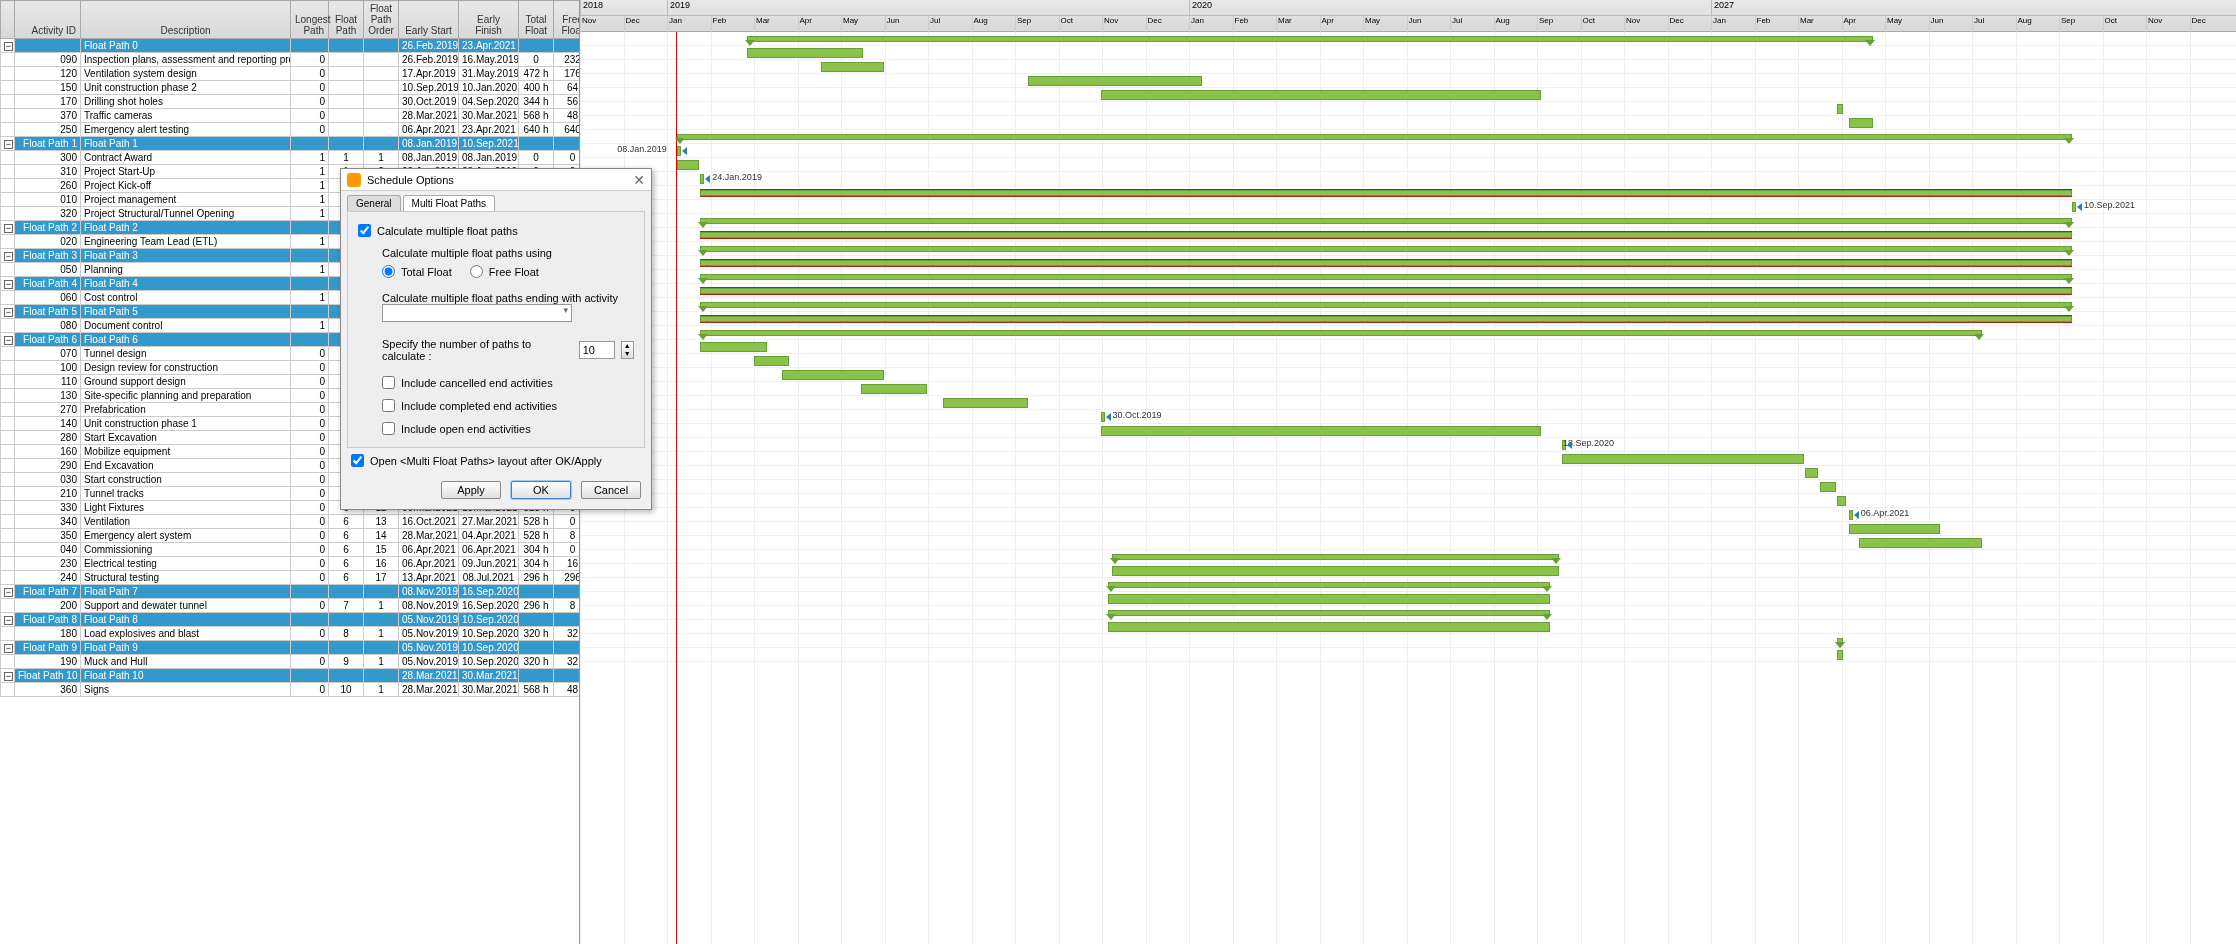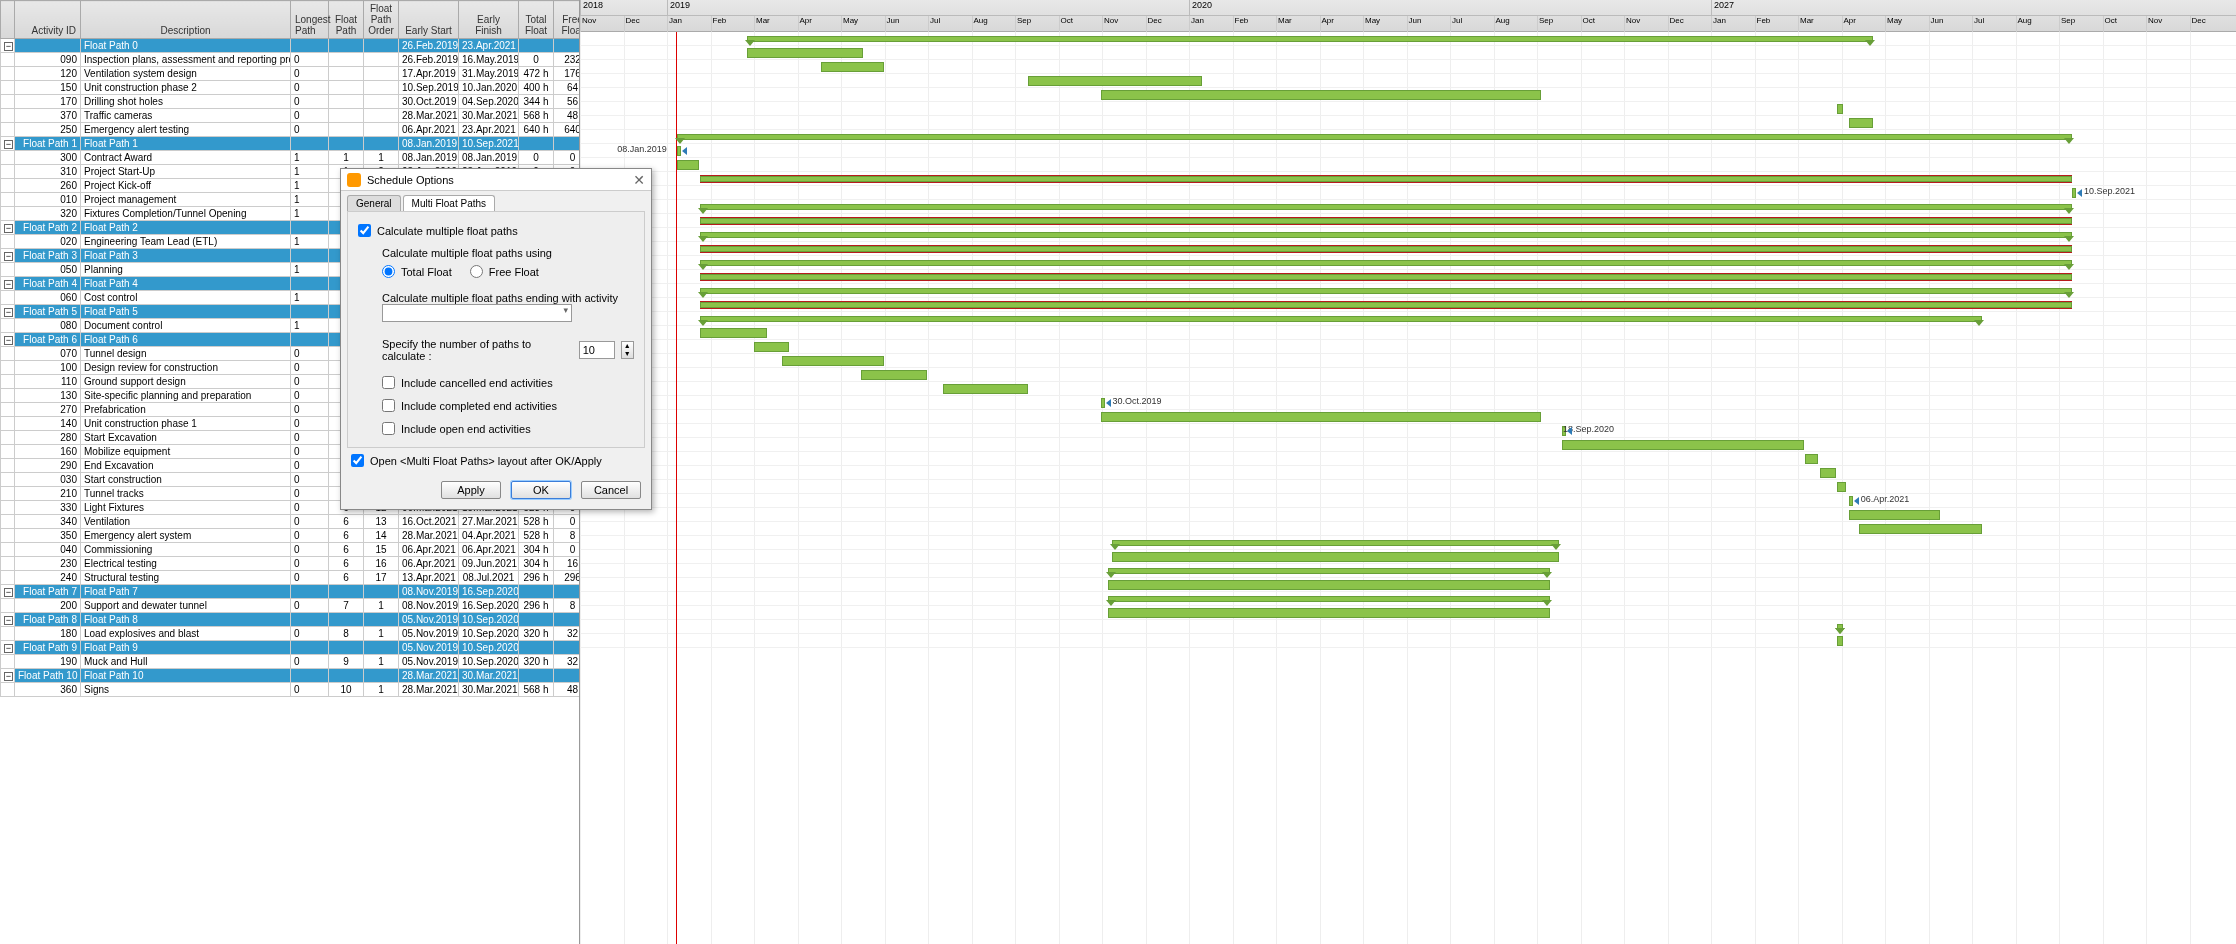--- a/index.html
+++ b/index.html
@@ -8,21 +8,21 @@
 .left-panel { width: 580px; border-right: 1px solid #999; overflow-y: auto; overflow-x: hidden; }
 .right-panel { flex: 1; position: relative; }
 
 
 .table { border-collapse: collapse; width: 100%; table-layout: fixed; }
 .table th { background: linear-gradient(#e8e8e8,#d8d8d8); border: 1px solid #aaa; font-size: 10px; font-weight: normal; padding: 2px 4px; height: 32px; vertical-align: bottom; color: #333; }
 .table td { border: 1px solid #ccc; font-size: 10px; padding: 1px 3px; height: 14px; white-space: nowrap; overflow: hidden; }
 .col-expand { width: 14px; text-align:center; }
 .col-id { width: 66px; text-align:right; padding-right:6px; }
 .col-desc { width: 210px; }
-.col-lp { width: 38px; text-align:left; }
+.col-lp { width: 38px; text-align:right; }
 .col-fp { width: 35px; text-align:center; }
 .col-fpo { width: 35px; text-align:center; }
 .col-es { width: 60px; text-align:center; }
 .col-ef { width: 60px; text-align:center; }
 .col-tf { width: 35px; text-align:center; }
 .col-ff { width: 38px; text-align:center; }
 tr.group td { background: #3399cc; color: #fff; font-weight: normal; }
 tr.group td.col-expand { background:#fff; color:#000; }
 .exp-btn { display:inline-block; width:9px; height:9px; border:1px solid #666; background:#fff; line-height:7px; font-size:9px; text-align:center; cursor:pointer; }
 
@@ -226,21 +226,21 @@
             <td class="col-fp"></td>
             <td class="col-fpo"></td>
             <td class="col-es"></td>
             <td class="col-ef"></td>
             <td class="col-tf"></td>
             <td class="col-ff"></td>
           </tr>
           <tr>
             <td class="col-expand"></td>
             <td class="col-id">320</td>
-            <td class="col-desc">Fixtures Completion/Tunnel Opening</td>
+            <td class="col-desc">Project Structural/Tunnel Opening</td>
             <td class="col-lp">1</td>
             <td class="col-fp"></td>
             <td class="col-fpo"></td>
             <td class="col-es"></td>
             <td class="col-ef"></td>
             <td class="col-tf"></td>
             <td class="col-ff"></td>
           </tr>
           <tr class="group">
             <td class="col-expand"><span class="exp-btn">−</span></td>
@@ -773,20 +773,25 @@
         </div>
         <div class="gantt-row">
           <div class="bar" style="left: 97.15px; width: 4px;"></div>
           <div class="label" style="left: 37.15px;">08.Jan.2019</div>
           <div class="tri-left" style="left: 102.15px; top: 3px;"></div>
         </div>
         <div class="gantt-row">
           <div class="bar" style="left: 97.15px; width: 21.75px;"></div>
         </div>
         <div class="gantt-row">
+          <div class="bar" style="left: 120.35px; width: 4px;"></div>
+          <div class="label" style="left: 132.35px;">24.Jan.2019</div>
+          <div class="tri-left" style="left: 125.35px; top: 3px;"></div>
+        </div>
+        <div class="gantt-row">
           <div class="bar red" style="left: 120.35px; width: 1371.7px;"></div>
           <div class="bar thin" style="left: 120.35px; width: 1371.7px;"></div>
         </div>
         <div class="gantt-row">
           <div class="bar" style="left: 1492.05px; width: 4px;"></div>
           <div class="label" style="left: 1504.05px;">10.Sep.2021</div>
           <div class="tri-left" style="left: 1497.05px; top: 3px;"></div>
         </div>
         <div class="gantt-row">
           <div class="bar summary" style="left: 120.35px; width: 1371.7px;"></div>

